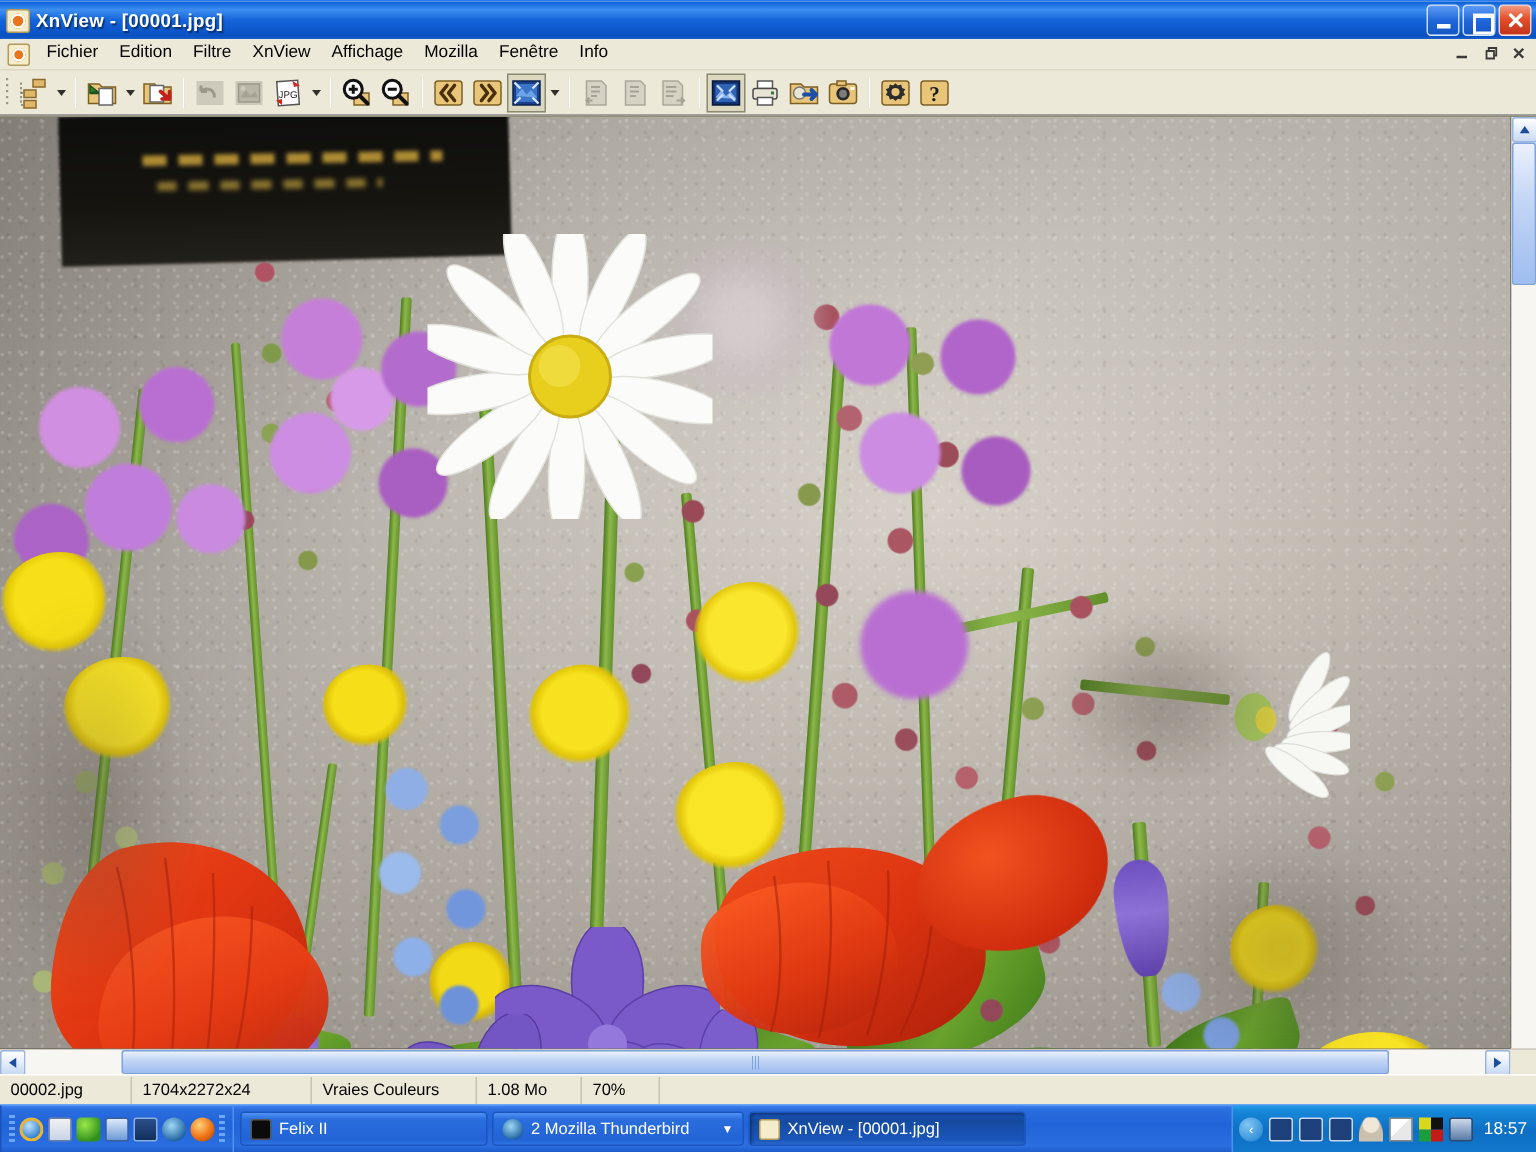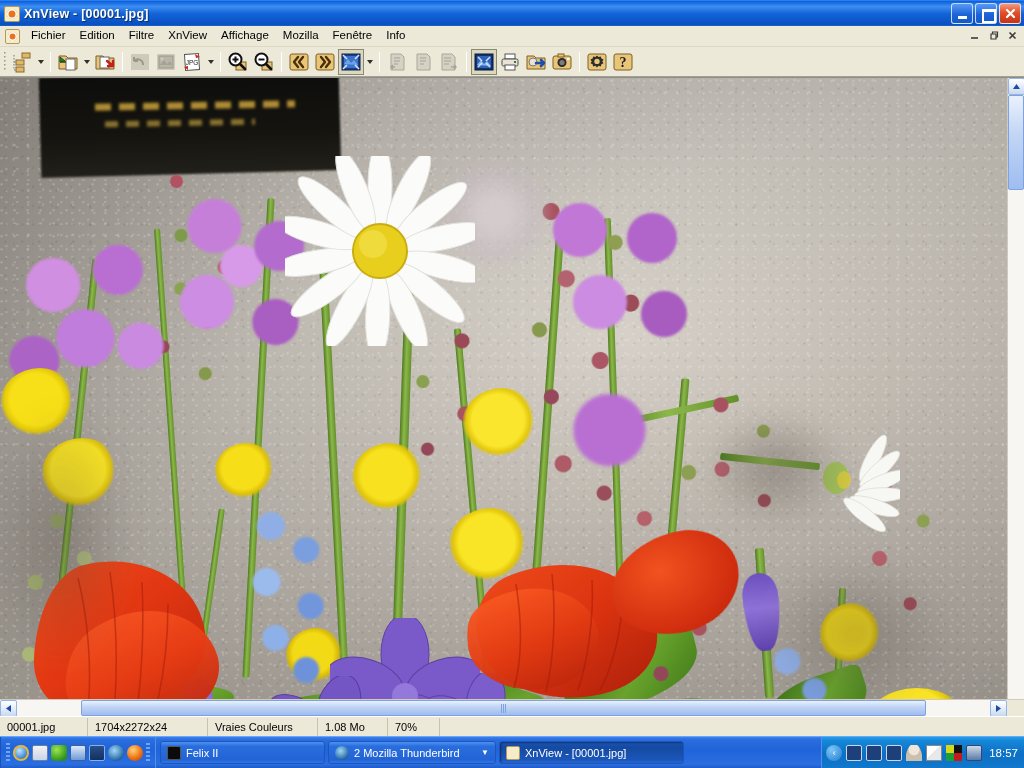--- a/index.html
+++ b/index.html
@@ -875,21 +875,21 @@
       <div class="sb-arrow">
         <svg width="5" height="7" viewBox="0 0 5 7">
           <path d="M0 0 L5 3.5 L0 7 Z" fill="#1c4d9e"></path>
         </svg>
       </div>
       <div class="sb-corner"></div>
     </div>
   </div>
 
   <div id="status-bar">
-    <div class="st-cell" style="width:88px;">00001.jpg</div>
+    <div class="st-cell" style="width:88px;">00002.jpg</div>
     <div class="st-cell" style="width:120px;">1704x2272x24</div>
     <div class="st-cell" style="width:110px;">Vraies Couleurs</div>
     <div class="st-cell" style="width:70px;">1.08 Mo</div>
     <div class="st-cell" style="width:52px;">70%</div>
     <div class="st-cell grow"></div>
   </div>
 </div>
 
 <div id="taskbar">
 

